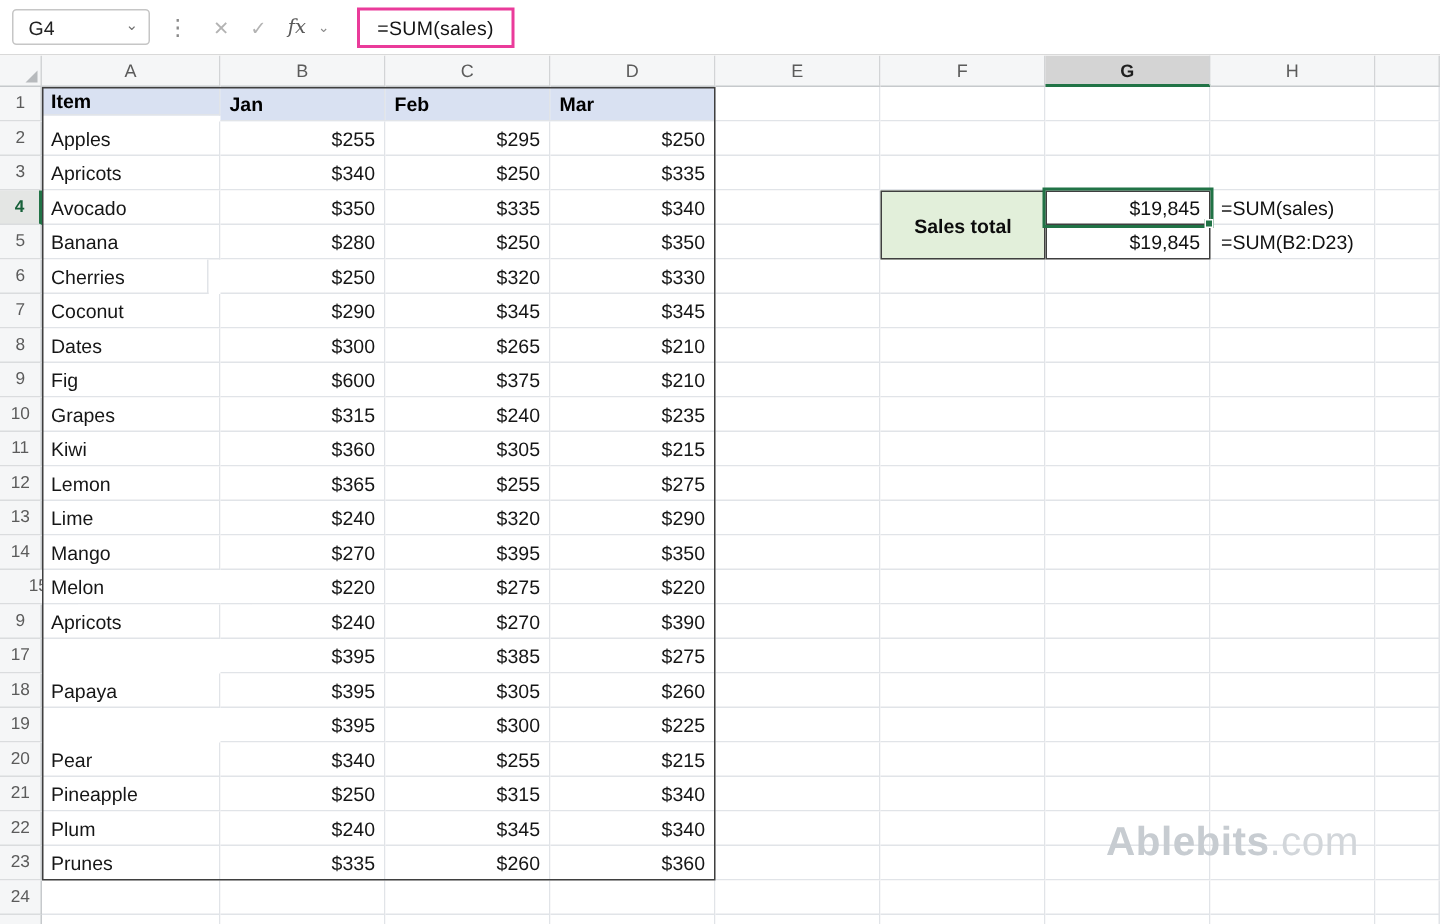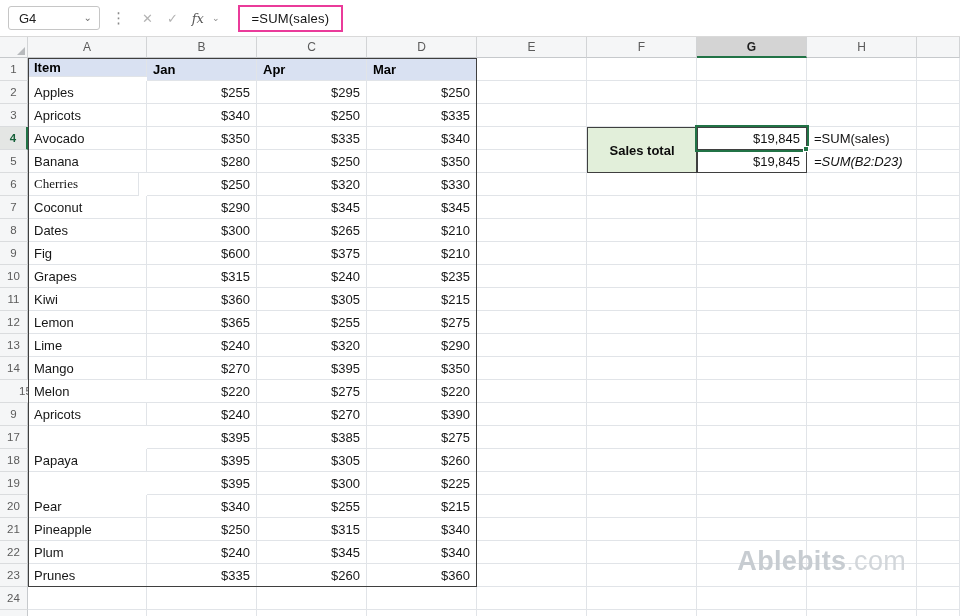--- a/index.html
+++ b/index.html
@@ -132,21 +132,21 @@
     <div class="rh" style="left: 0px; top: 412px; width: 28px; height: 23px;">18</div>
     <div class="rh" style="left: 0px; top: 435px; width: 28px; height: 23px;">19</div>
     <div class="rh" style="left: 0px; top: 458px; width: 28px; height: 23px;">20</div>
     <div class="rh" style="left: 0px; top: 481px; width: 28px; height: 23px;">21</div>
     <div class="rh" style="left: 0px; top: 504px; width: 28px; height: 23px;">22</div>
     <div class="rh" style="left: 0px; top: 527px; width: 28px; height: 23px;">23</div>
     <div class="rh" style="left: 0px; top: 550px; width: 28px; height: 23px;">24</div>
     <div class="rh" style="left: 0px; top: 573px; width: 28px; height: 23px;">25</div>
     <div class="cell hdr" style="left: 28px; top: 21px; width: 119px; height: 19px;">Item</div>
     <div class="cell hdr" style="left: 147px; top: 21px; width: 110px; height: 23px;">Jan</div>
-    <div class="cell hdr" style="left: 257px; top: 21px; width: 110px; height: 23px;">Apr</div>
+    <div class="cell hdr" style="left: 257px; top: 21px; width: 110px; height: 23px;">Feb</div>
     <div class="cell hdr" style="left: 367px; top: 21px; width: 110px; height: 23px;">Mar</div>
     <div class="cell" style="left: 477px; top: 21px; width: 110px; height: 23px;"></div>
     <div class="cell" style="left: 587px; top: 21px; width: 110px; height: 23px;"></div>
     <div class="cell" style="left: 697px; top: 21px; width: 110px; height: 23px;"></div>
     <div class="cell" style="left: 807px; top: 21px; width: 110px; height: 23px;"></div>
     <div class="cell" style="left: 917px; top: 21px; width: 43px; height: 23px;"></div>
     <div class="cell" style="left: 28px; top: 44px; width: 119px; height: 23px;">Apples</div>
     <div class="cell right" style="left: 147px; top: 44px; width: 110px; height: 23px;">$255</div>
     <div class="cell right" style="left: 257px; top: 44px; width: 110px; height: 23px;">$295</div>
     <div class="cell right" style="left: 367px; top: 44px; width: 110px; height: 23px;">$250</div>
@@ -175,21 +175,21 @@
     <div class="cell" style="left: 917px; top: 90px; width: 43px; height: 23px;"></div>
     <div class="cell" style="left: 28px; top: 113px; width: 119px; height: 23px;">Banana</div>
     <div class="cell right" style="left: 147px; top: 113px; width: 110px; height: 23px;">$280</div>
     <div class="cell right" style="left: 257px; top: 113px; width: 110px; height: 23px;">$250</div>
     <div class="cell right" style="left: 367px; top: 113px; width: 110px; height: 23px;">$350</div>
     <div class="cell" style="left: 477px; top: 113px; width: 110px; height: 23px;"></div>
     <div class="cell" style="left: 587px; top: 113px; width: 110px; height: 23px;"></div>
     <div class="cell" style="left: 697px; top: 113px; width: 110px; height: 23px;"></div>
     <div class="cell" style="left: 807px; top: 113px; width: 110px; height: 23px;"></div>
     <div class="cell" style="left: 917px; top: 113px; width: 43px; height: 23px;"></div>
-    <div class="cell" style="left: 28px; top: 136px; width: 111px; height: 23px; font-family: Liberation Serif, serif;">Cherries</div>
+    <div class="cell" style="left: 28px; top: 136px; width: 111px; height: 23px;">Cherries</div>
     <div class="cell right" style="left: 147px; top: 136px; width: 110px; height: 23px;">$250</div>
     <div class="cell right" style="left: 257px; top: 136px; width: 110px; height: 23px;">$320</div>
     <div class="cell right" style="left: 367px; top: 136px; width: 110px; height: 23px;">$330</div>
     <div class="cell" style="left: 477px; top: 136px; width: 110px; height: 23px;"></div>
     <div class="cell" style="left: 587px; top: 136px; width: 110px; height: 23px;"></div>
     <div class="cell" style="left: 697px; top: 136px; width: 110px; height: 23px;"></div>
     <div class="cell" style="left: 807px; top: 136px; width: 110px; height: 23px;"></div>
     <div class="cell" style="left: 917px; top: 136px; width: 43px; height: 23px;"></div>
     <div class="cell" style="left: 28px; top: 159px; width: 119px; height: 23px;">Coconut</div>
     <div class="cell right" style="left: 147px; top: 159px; width: 110px; height: 23px;">$290</div>
@@ -358,18 +358,18 @@
     <div class="cell" style="left: 477px; top: 573px; width: 110px; height: 23px;"></div>
     <div class="cell" style="left: 587px; top: 573px; width: 110px; height: 23px;"></div>
     <div class="cell" style="left: 697px; top: 573px; width: 110px; height: 23px;"></div>
     <div class="cell" style="left: 807px; top: 573px; width: 110px; height: 23px;"></div>
     <div class="cell" style="left: 917px; top: 573px; width: 43px; height: 23px;"></div>
     <div class="table-outline" style="left: 28px; top: 21px; width: 449px; height: 529px;"></div>
     <div class="sales-label" style="left: 587px; top: 90px; width: 110px; height: 46px;">Sales total</div>
     <div class="gval" style="left: 697px; top: 90px; width: 110px; height: 23px;">$19,845</div>
     <div class="gval" style="left: 697px; top: 113px; width: 110px; height: 23px;">$19,845</div>
     <div class="note" style="left: 807px; top: 90px; width: 150px; height: 23px;">=SUM(sales)</div>
-    <div class="note" style="left: 807px; top: 113px; width: 150px; height: 23px; font-style: italic;">=SUM(B2:D23)</div>
+    <div class="note" style="left: 807px; top: 113px; width: 150px; height: 23px;">=SUM(B2:D23)</div>
     <div class="selring" style="left: 695px; top: 88px; width: 114px; height: 27px;"></div>
     <div class="fillhandle" style="left: 803px; top: 109px; width: 6px; height: 6px;"></div>
   </div>
 
 <div class="watermark"><span>Ablebits</span><span class="suffix">.com</span></div>
 
 </body></html>

